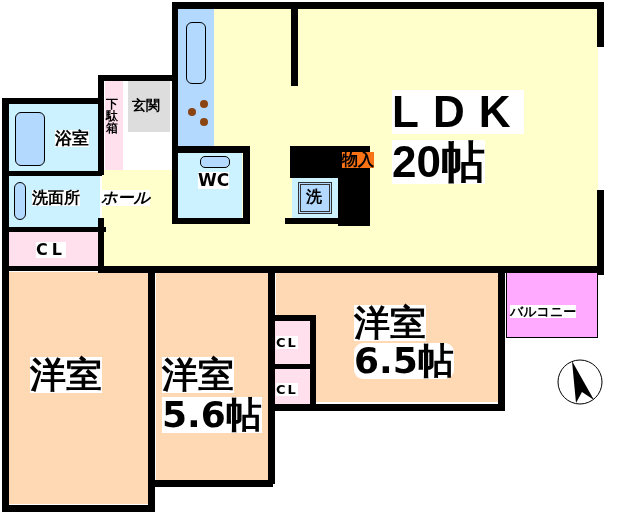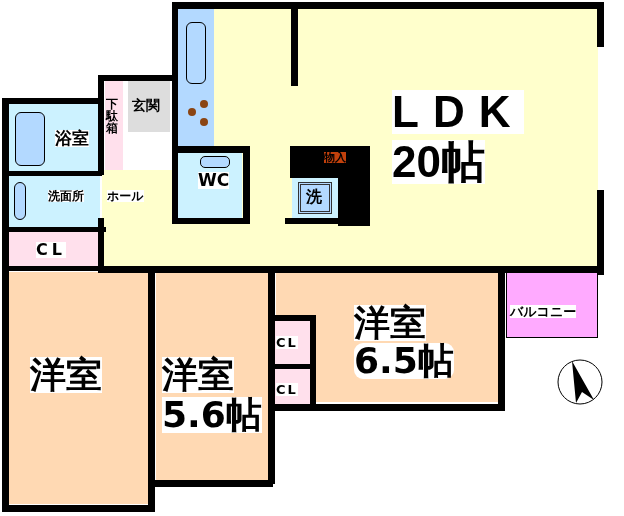--- a/index.html
+++ b/index.html
@@ -71,26 +71,26 @@
   <div class="abs" style="left:298px;top:182px;width:34px;height:32px;border:3px double #333;background:#b3d9ff;"></div>
 
   <svg class="abs" style="left:556px;top:358px;" width="48" height="48" viewBox="0 0 48 48">
     <circle cx="24" cy="24" r="22" fill="#fff" stroke="#000" stroke-width="1"></circle>
     <polygon points="16,3 38,42 26,34 20,45" fill="#000"></polygon>
   </svg>
 
   <div class="lbl" style="left:392px;top:90px;font-size:44px;letter-spacing:14px;font-family:'Liberation Sans',sans-serif;text-align:right;">LDK</div>
   <div class="lbl" style="left:392px;top:140px;font-size:44px;font-family:'Liberation Sans',sans-serif;">20帖</div>
   <div class="lbl" style="left:55px;top:130px;font-size:17px;">浴室</div>
-  <div class="lbl" style="left:48px;top:190px;font-size:12px;">洗面所</div>
-  <div class="lbl" style="left:107px;top:190px;font-size:12px;">ホール</div>
+  <div class="lbl" style="left:32px;top:190px;font-size:16px;">洗面所</div>
+  <div class="lbl" style="left:101px;top:190px;font-size:16px;font-style:italic;">ホール</div>
   <div class="lbl" style="left:198px;top:172px;font-size:17px;text-align:right;">WC</div>
   <div class="lbl" style="left:132px;top:98px;font-size:14px;background:transparent;">玄関</div>
   <div class="lbl" style="left:106px;top:98px;font-size:12px;width:14px;white-space:normal;word-break:break-all;background:transparent;">下駄箱</div>
-  <div class="lbl" style="left:324px;top:152px;font-size:11px;background:#c2410c;">物入</div>
+  <div class="lbl" style="left:342px;top:152px;font-size:16px;background:#f97316;">物入</div>
   <div class="lbl" style="left:306px;top:189px;font-size:16px;background:transparent;">洗</div>
   <div class="lbl" style="left:36px;top:242px;font-size:16px;letter-spacing:4px;">CL</div>
   <div class="lbl" style="left:276px;top:336px;font-size:13px;letter-spacing:2px;">CL</div>
   <div class="lbl" style="left:276px;top:383px;font-size:13px;letter-spacing:2px;">CL</div>
   <div class="lbl" style="left:30px;top:357px;font-size:36px;">洋室</div>
   <div class="lbl" style="left:162px;top:357px;font-size:36px;">洋室</div>
   <div class="lbl" style="left:162px;top:397px;font-size:36px;">5.6帖</div>
   <div class="lbl" style="left:354px;top:305px;font-size:36px;">洋室</div>
   <div class="lbl" style="left:354px;top:343px;font-size:36px;border-radius:9px;">6.5帖</div>
   <div class="lbl" style="left:510px;top:305px;font-size:13px;">バルコニー</div>

